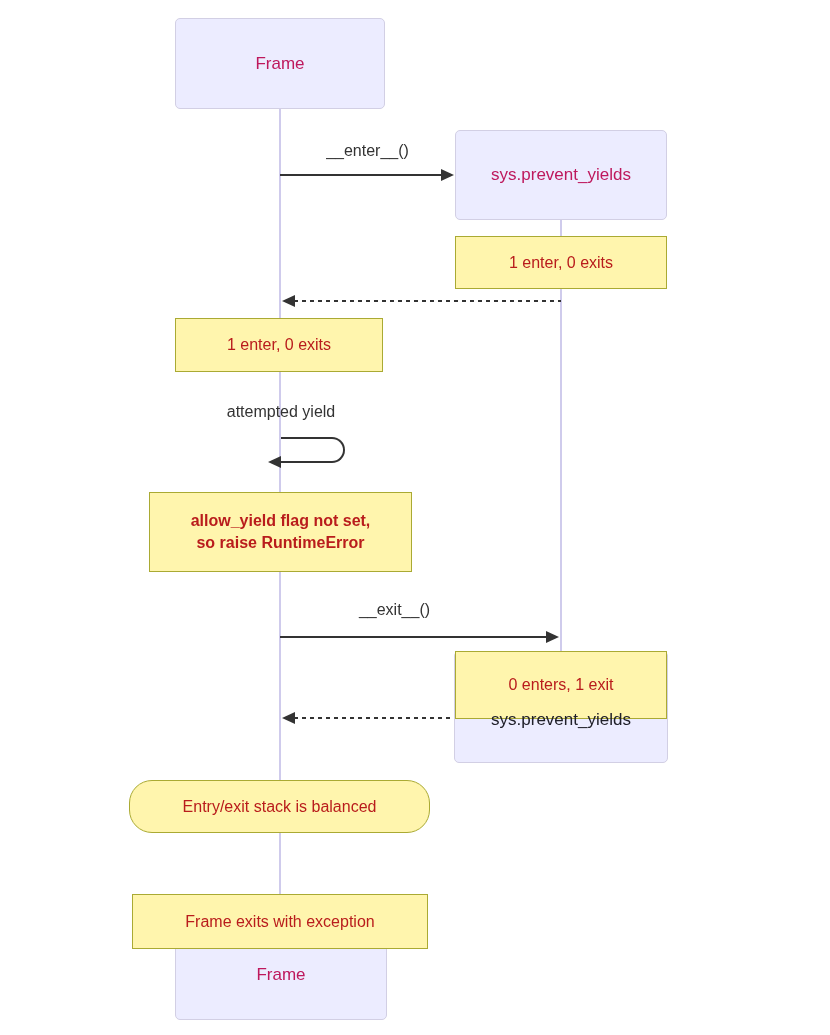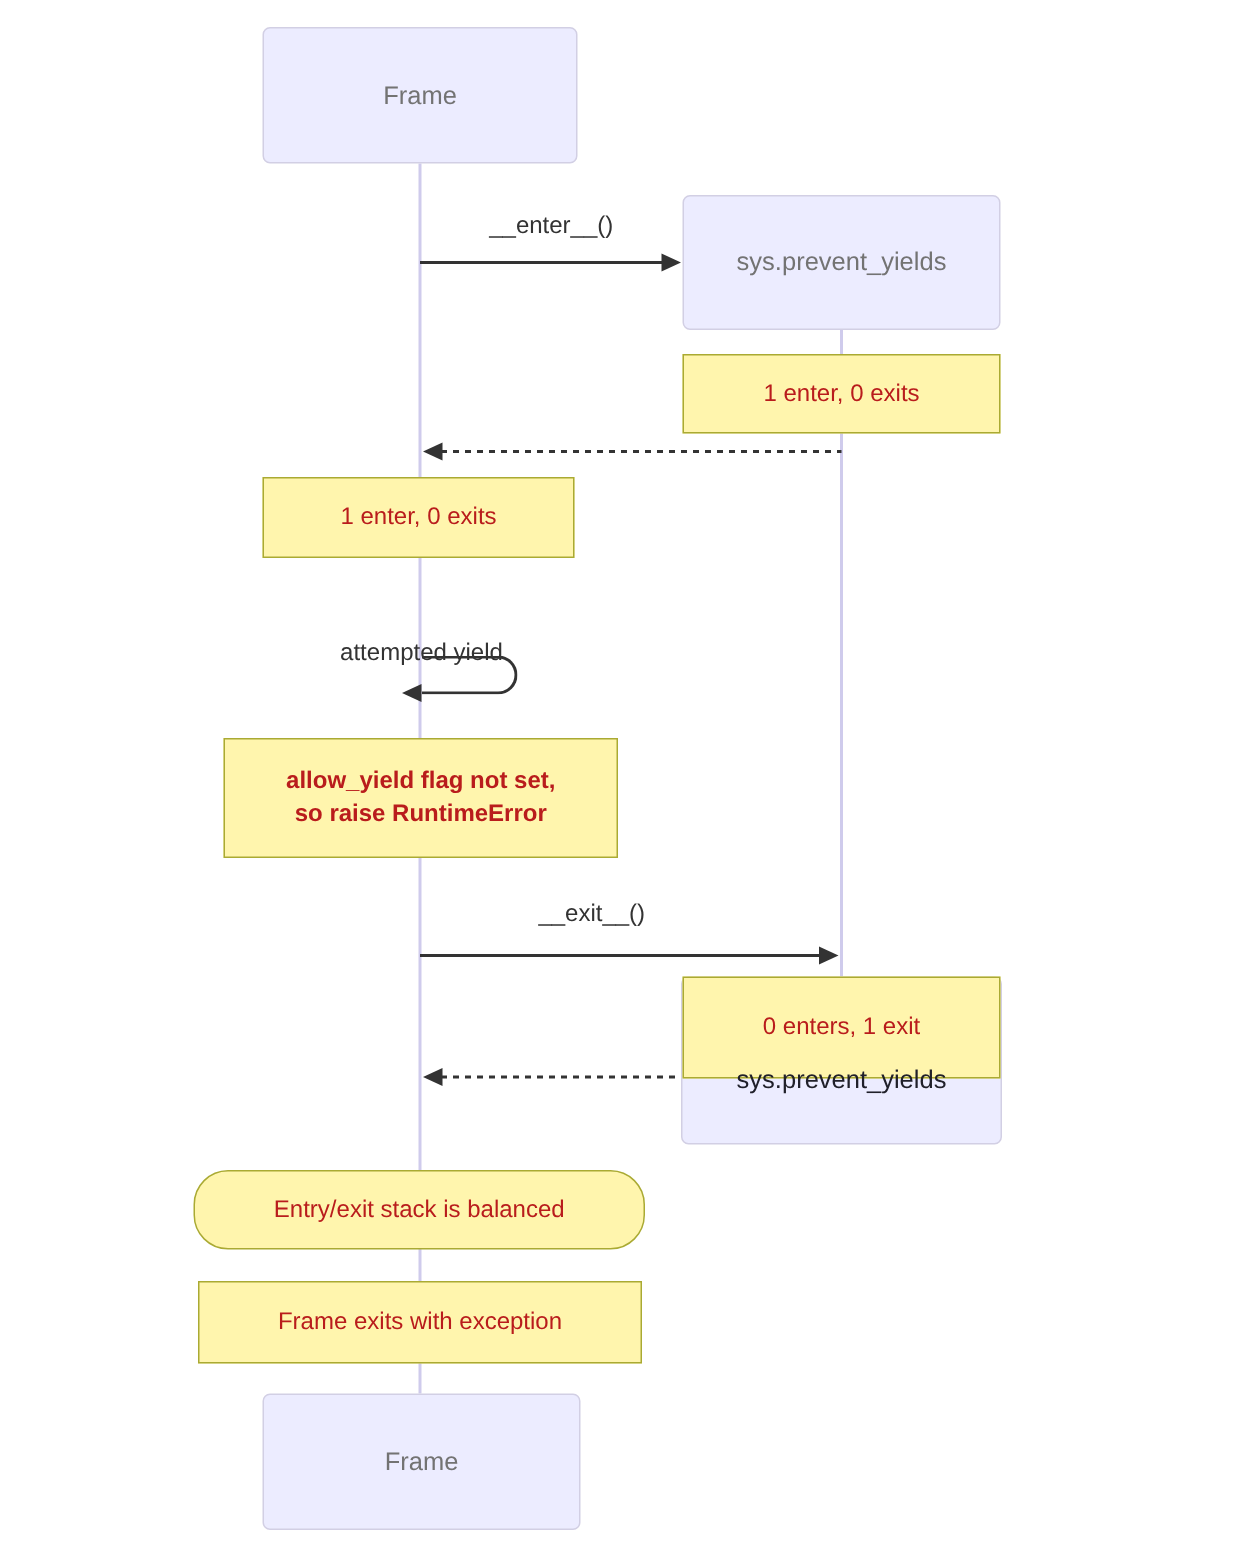--- a/index.html
+++ b/index.html
@@ -19,21 +19,21 @@
   }
   .actor-box {
     position: absolute;
     background: #ececff;
     border: 1px solid #d2cfe4;
     border-radius: 5px;
     display: flex;
     align-items: center;
     justify-content: center;
     font-size: 17px;
-    color: #737373;
+    color: #be185d;
     z-index: 2;
     box-sizing: border-box;
   }
   .actor-plain {
     position: absolute;
     background: #ececff;
     border: 1px solid #d2cfe4;
     border-radius: 5px;
     z-index: 2;
     box-sizing: border-box;
@@ -113,21 +113,21 @@
   <div class="lifeline" style="left:279px; top:109px; height:820px;"></div>
   <div class="lifeline" style="left:560px; top:219px; height:432px;"></div>
 
   <div class="msg-label" style="left:280px; top:142px; width:175px;">__enter__()</div>
   <div class="line-solid" style="left:280px; top:174px; width:162px;"></div>
   <div class="head-right" style="left:441px; top:169px;"></div>
 
   <div class="line-dashed" style="left:294px; top:300px; width:267px;"></div>
   <div class="head-left" style="left:282px; top:295px;"></div>
 
-  <div class="msg-label" style="left:181px; top:403px; width:200px;margin-top:24px;">attempted yield</div>
+  <div class="msg-label" style="left:181px; top:403px; width:200px;">attempted yield</div>
   <div class="self-loop"></div>
   <div class="head-left" style="left:268px; top:456px;"></div>
 
   <div class="msg-label" style="left:280px; top:601px; width:229px;">__exit__()</div>
   <div class="line-solid" style="left:280px; top:636px; width:266px;"></div>
   <div class="head-right" style="left:546px; top:631px;"></div>
 
   <div class="line-dashed" style="left:294px; top:717px; width:161px;"></div>
   <div class="head-left" style="left:282px; top:712px;"></div>
 
@@ -150,15 +150,15 @@
 
   <div class="note" style="left:175px; top:318px; width:208px; height:54px;">1 enter, 0 exits</div>
 
   <div class="note multiline" style="left:149px; top:492px; width:263px; height:80px;font-weight:bold;">allow_yield flag not set,
 so raise RuntimeError</div>
 
   <div class="note" style="left:455px; top:651px; width:212px; height:68px;">0 enters, 1 exit</div>
 
   <div class="note" style="left:129px; top:780px; width:301px; height:53px;border-radius:23px;">Entry/exit stack is balanced</div>
 
-  <div class="note" style="left:132px; top:854px; width:296px; height:55px;">Frame exits with exception</div>
+  <div class="note" style="left:132px; top:894px; width:296px; height:55px;">Frame exits with exception</div>
 
 </div>
 
 </body></html>

